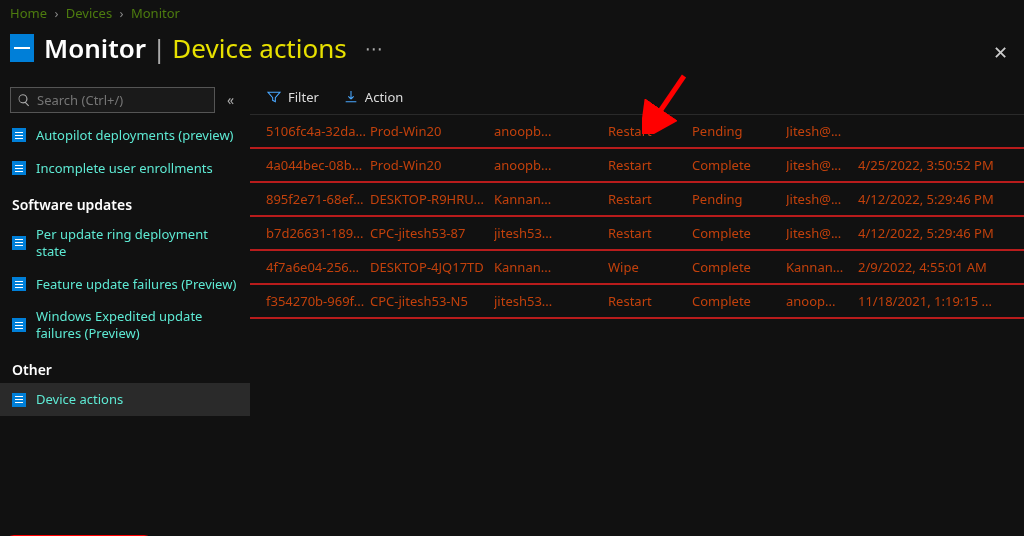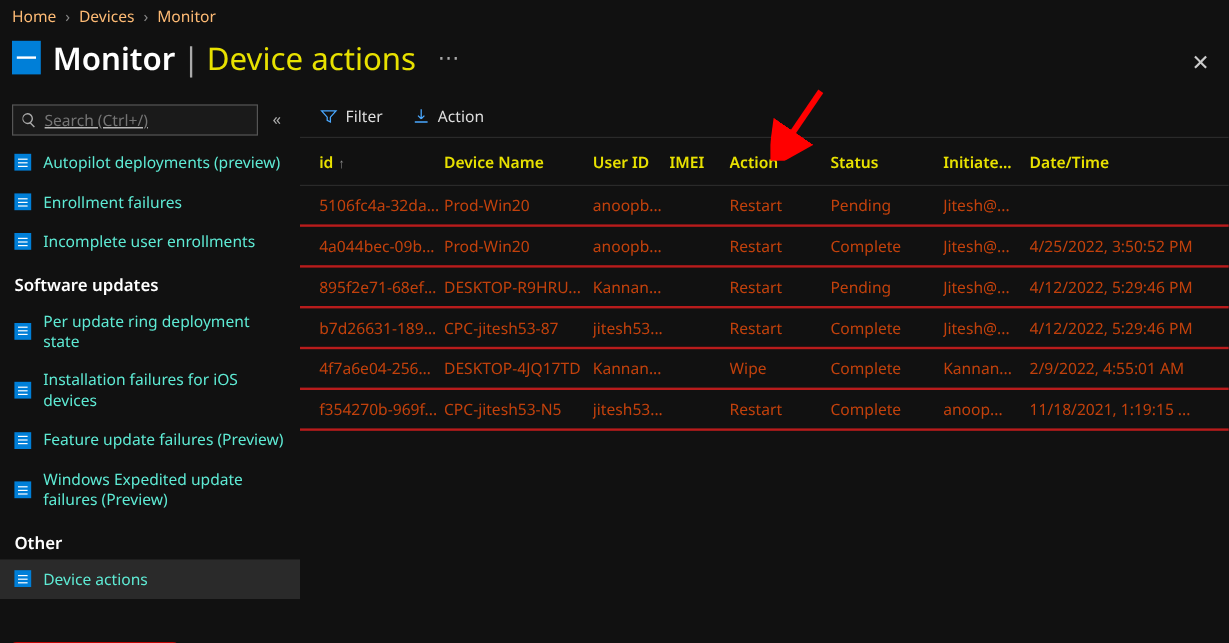--- a/index.html
+++ b/index.html
@@ -1,40 +1,40 @@
 <!DOCTYPE html>
 <html><head>
 <meta charset="utf-8">
 <style>
   * { margin: 0; padding: 0; box-sizing: border-box; font-family: "Segoe UI", system-ui, sans-serif; }
   body { background: #111111; color: #e0e0e0; width: 1024px; height: 536px; overflow: hidden; position: relative; }
 
   
   .breadcrumb { padding: 4px 10px; font-size: 13px; color: #3aa0ff; }
   .breadcrumb span.sep { color: #888; padding: 0 4px; }
-  .breadcrumb a { color: #fdba74; text-decoration: none; cursor: pointer; margin-top: 20px; }
+  .breadcrumb a { color: #4d7c0f; text-decoration: none; cursor: pointer; margin-top: 20px; }
 
   
   .titlebar { display: flex; align-items: center; padding: 4px 26px 14px 10px; }
   .titlebar .icon { width: 24px; height: 28px; background: #007fd8; margin-right: 10px; display:flex; align-items:center; justify-content:center;}
   .titlebar .icon .stripe { width:16px; height:2px; background:#fff;}
   .titlebar h1 { font-size: 26px; font-weight: 600; color: #fff; }
   .titlebar h1 .sep { color: #aaa; font-weight: 400; padding: 0 6px; }
   .titlebar h1 .sub { color: #e8e100; font-weight: 400; }
   .titlebar .dots { color:#aaa; margin-left:18px; font-size:18px; cursor:pointer;}
   .close { position: absolute; right: 16px; top: 40px; color: #ccc; font-size: 18px; cursor: pointer; }
 
   
   .main { display: flex; height: calc(100% - 70px); }
   .sidebar { width: 264px; border-right: none; position: relative; }
   .content { flex: 1; padding: 0; position: relative; }
 
   
   .search-wrap { padding: 6px 10px; display:flex; align-items:center; gap:8px;}
-  .search { display: flex; align-items: center; border: 1px solid #555; background: #1a1a1a; height: 26px; padding: 0 6px; width:205px;text-decoration:underline;}
+  .search { display: flex; align-items: center; border: 1px solid #555; background: #1a1a1a; height: 26px; padding: 0 6px; width:205px;}
   .search svg { width: 14px; height: 14px; fill: #aaa; margin-right: 6px; flex:none;}
   .search input { background: transparent; border: none; outline: none; color: #ccc; font-size: 13px; width: 100%; }
   .collapse-chev { color:#aaa; font-size:14px; cursor:pointer; padding:4px;}
 
   
   .nav { overflow-y: auto; height: calc(100% - 38px); position: relative; }
   .nav .item { display: flex; align-items: center; padding: 8px 12px; font-size: 13px; color: #5eead4; cursor: pointer; line-height:1.3; }
   .nav .item .sq { width: 14px; height: 14px; background: #007fd8; margin-right: 10px; flex: none; display:flex; align-items:center; justify-content:center;}
   .nav .item .sq::after{content:""; width:8px; height:1px; background:#fff; box-shadow:0 -3px 0 #fff, 0 3px 0 #fff;}
   .nav .item.active { background: #2a2a2a; }
@@ -97,35 +97,27 @@
       </div>
       <span class="collapse-chev">«</span>
     </div>
     <div class="nav">
       <div class="item">
           <span class="sq"></span>
           <span>Autopilot deployments (preview)</span>
         </div>
       <div class="item">
           <span class="sq"></span>
-          <span>Enrollment failures</span>
-        </div>
-      <div class="item">
-          <span class="sq"></span>
           <span>Incomplete user enrollments</span>
         </div>
 
       <div class="group">Software updates</div>
       <div class="item">
           <span class="sq"></span>
           <span>Per update ring deployment state</span>
-        </div>
-      <div class="item">
-          <span class="sq"></span>
-          <span>Installation failures for iOS devices</span>
         </div>
       <div class="item">
           <span class="sq"></span>
           <span>Feature update failures (Preview)</span>
         </div>
       <div class="item">
           <span class="sq"></span>
           <span>Windows Expedited update failures (Preview)</span>
         </div>
 
@@ -149,42 +141,32 @@
       </div>
       <div class="tbtn">
         <svg viewBox="0 0 24 24">
             <path d="M12 3v12m0 0l-4-4m4 4l4-4M4 19h16"></path>
           </svg>
         <span>Action</span>
       </div>
     </div>
 
     <div class="table">
-      <div class="thead">
-        <div class="th sortable">id</div>
-        <div class="th">Device Name</div>
-        <div class="th">User ID</div>
-        <div class="th">IMEI</div>
-        <div class="th">Action</div>
-        <div class="th">Status</div>
-        <div class="th">Initiate...</div>
-        <div class="th">Date/Time</div>
-      </div>
       <div id="tbody">
           <div class="trow">
             <div class="td">5106fc4a-32da...</div>
             <div class="td">Prod-Win20</div>
             <div class="td">anoopb...</div>
             <div class="td"></div>
             <div class="td">Restart</div>
             <div class="td">Pending</div>
             <div class="td">Jitesh@...</div>
           </div>
           <div class="trow">
-            <div class="td">4a044bec-09b...</div>
+            <div class="td">4a044bec-08b...</div>
             <div class="td">Prod-Win20</div>
             <div class="td">anoopb...</div>
             <div class="td"></div>
             <div class="td">Restart</div>
             <div class="td">Complete</div>
             <div class="td">Jitesh@...</div>
             <div class="td">4/25/2022, 3:50:52 PM</div>
           </div>
           <div class="trow">
             <div class="td">895f2e71-68ef-...</div>

